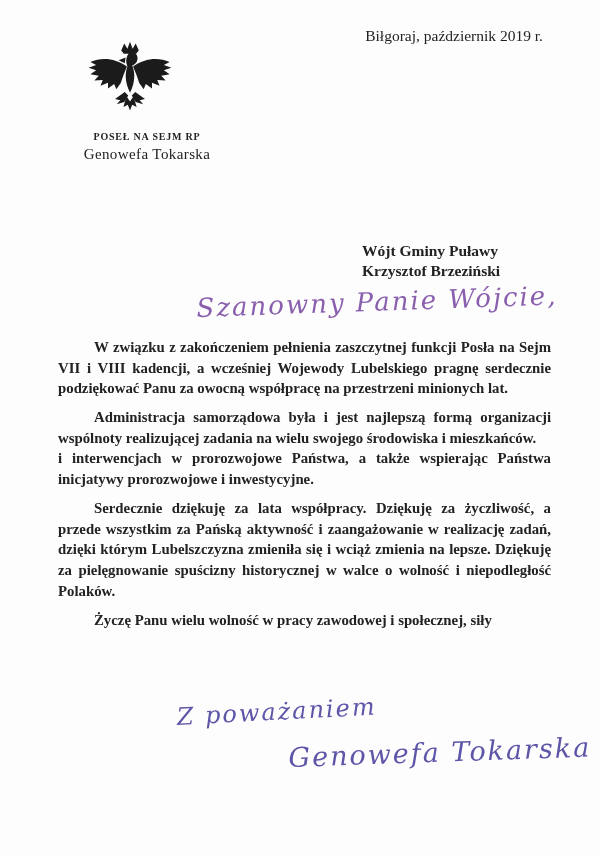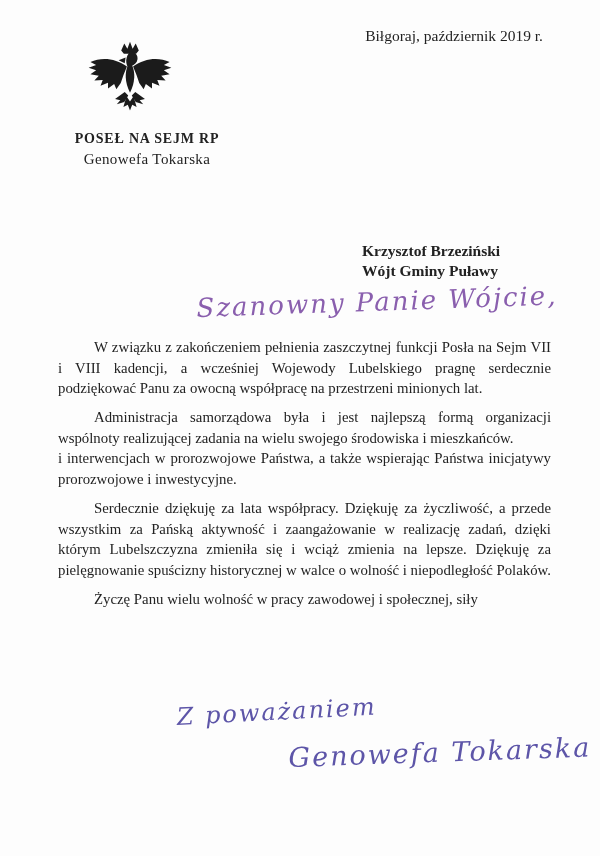--- a/index.html
+++ b/index.html
@@ -15,21 +15,21 @@
     font-size:15.5px; white-space:nowrap;
   }
   .emblem {
     position:absolute; left:86px; top:38px; width:88px; height:92px;
   }
   .emblem svg { width:100%; height:100%; }
   .sender {
     position:absolute; left:58px; top:131px; width:178px; text-align:center;
   }
   .sender-title {
-    font-weight:700; font-size:14px; letter-spacing:0.8px; white-space:nowrap;
+    font-weight:700; font-size:10px; letter-spacing:0.8px; white-space:nowrap;
   }
   .sender-name {
     font-size:15px; letter-spacing:0.4px; margin-top:4px; white-space:nowrap;
   }
   .recipient {
     position:absolute; left:362px; top:241px;
     font-weight:700; font-size:15.5px; line-height:19.5px; white-space:nowrap;
   }
   .hand {
     font-family:"DejaVu Serif","Liberation Serif",serif;
@@ -40,21 +40,21 @@
     font-size:26px; letter-spacing:2px;
     color:var(--ink1,#8a5fae);
     transform:rotate(-2deg); transform-origin:left top;
     z-index:2;
   }
   .letter-body {
     position:absolute; left:58px; top:337px; width:493px;
     font-size:14.8px; line-height:20.6px;
   }
   .para { margin:0 0 8.5px 0; }
-  .seg { text-align:justify; }
+  .seg { text-align:justify;font-weight:bold; }
   .para .seg:first-child { text-indent:36px; }
   .closing {
     position:absolute; left:176px; top:703px;
     font-size:24px; letter-spacing:2px;
     color:var(--ink2,#5d55a8);
     transform:rotate(-3deg); transform-origin:left top;
   }
   .signature {
     position:absolute; left:288px; top:742px;
     font-size:27px; letter-spacing:2px;
@@ -84,22 +84,22 @@
       </g>
     </svg>
   </div>
 
   <div class="sender">
     <div class="sender-title">POSEŁ NA SEJM RP</div>
     <div class="sender-name">Genowefa Tokarska</div>
   </div>
 
   <div class="recipient">
+    <div>Wójt Gminy Puławy</div>
     <div>Krzysztof Brzeziński</div>
-    <div>Wójt Gminy Puławy</div>
   </div>
 
   <div class="greeting hand">Szanowny Panie Wójcie,</div>
 
   <div class="letter-body">
       <div class="para">
         <div class="seg">W związku z zakończeniem pełnienia zaszczytnej funkcji Posła na Sejm VII i VIII kadencji, a wcześniej Wojewody Lubelskiego pragnę serdecznie podziękować Panu za owocną współpracę na przestrzeni minionych lat.</div>
       </div>
       <div class="para">
         <div class="seg">Administracja samorządowa była i jest najlepszą formą organizacji wspólnoty realizującej zadania na wielu swojego środowiska i mieszkańców.</div>

